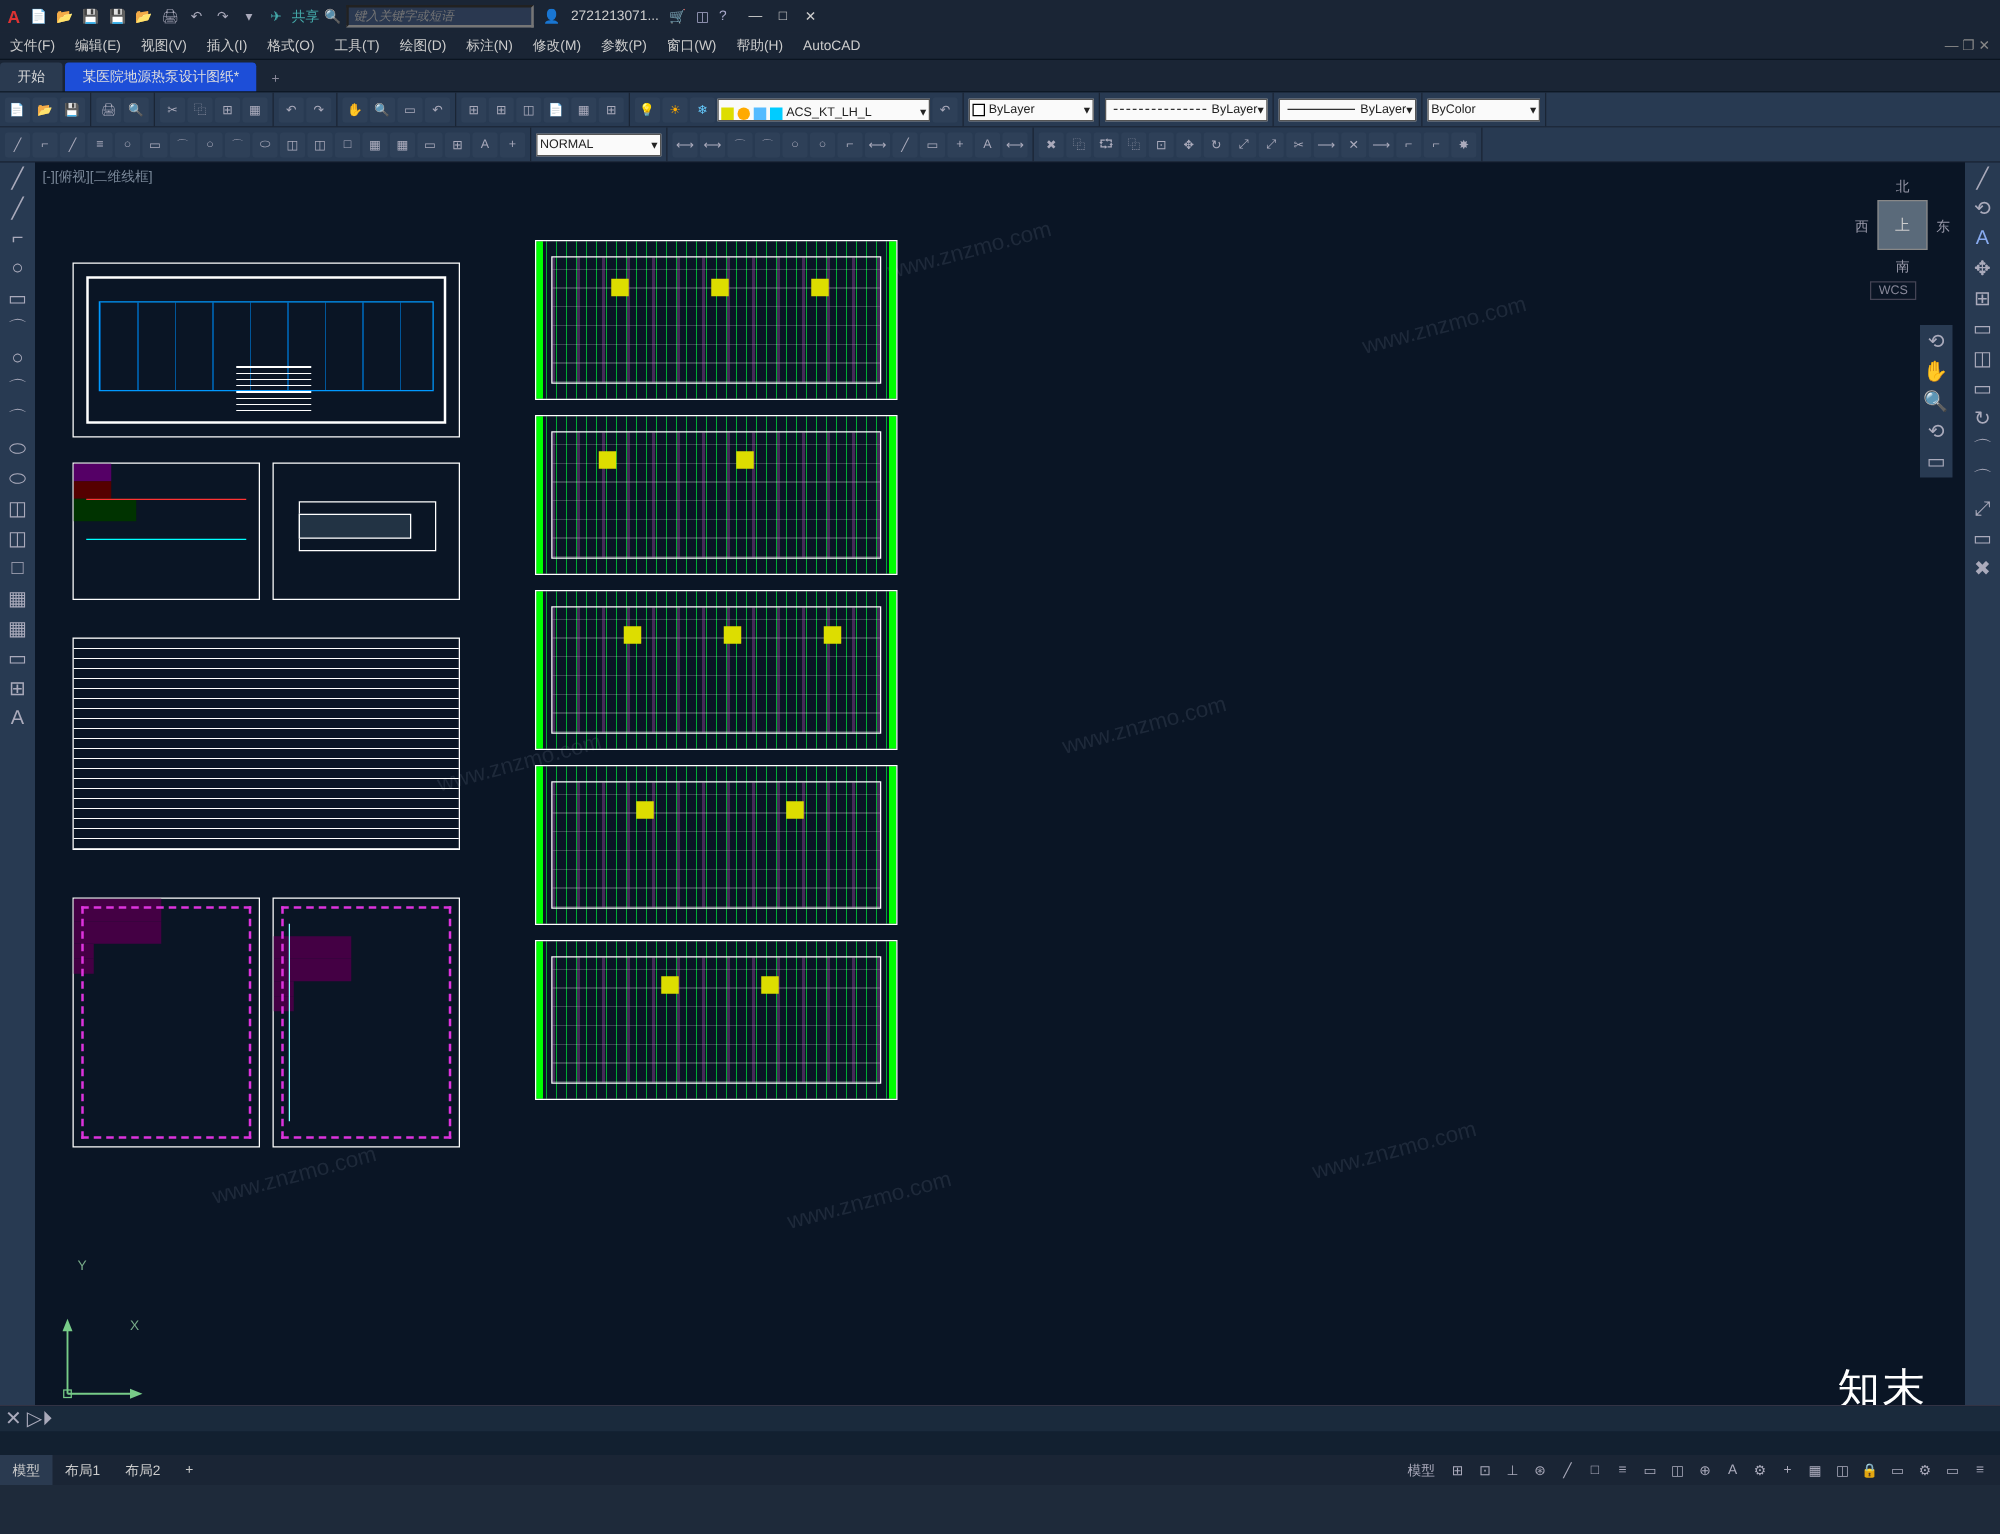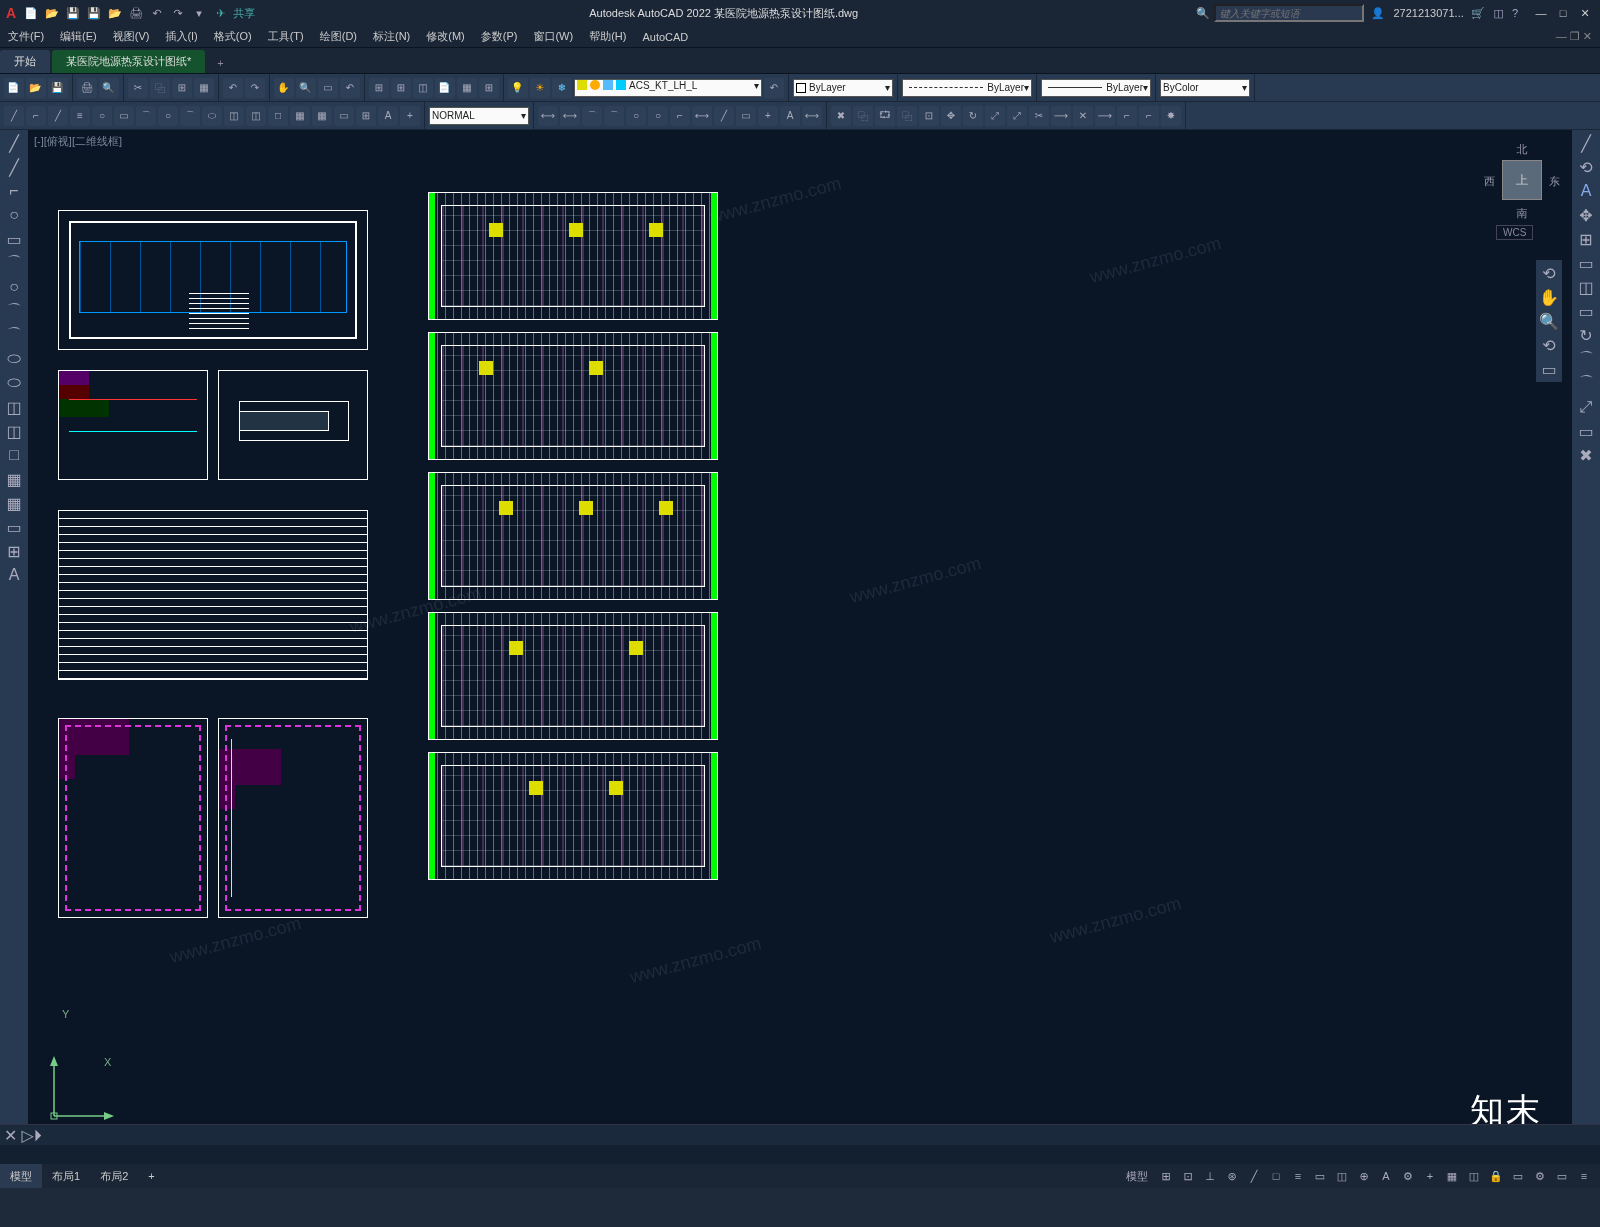--- a/index.html
+++ b/index.html
@@ -19,29 +19,29 @@
 .titlebar .wincontrols span { width: 18px; text-align: center; cursor: pointer; }
 
 
 .menubar { height: 22px; background: #1a2535; display: flex; font-size: 11px; align-items: center; border-bottom: 1px solid #0a1420; }
 .menubar .mitem { padding: 0 8px; color: #ccc; cursor: pointer; }
 .menubar .right { margin-left: auto; padding-right: 8px; color: #888; }
 
 
 .tabbar { height: 26px; background: #1a2535; display: flex; font-size: 11px; align-items: flex-end; border-bottom: 1px solid #0a1420; }
 .tabbar .tab { padding: 4px 14px; background: #2a3a50; color: #ddd; margin-right: 2px; cursor: pointer; border-top-left-radius: 3px; border-top-right-radius: 3px; }
-.tabbar .tab.active { background: #14532d; }
+.tabbar .tab.active { background: #1d4ed8; }
 .tabbar .addtab { padding: 4px 10px; color: #889; cursor: pointer; }
 
 
 .toolbar-row { height: 28px; background: #283a52; display: flex; align-items: center; border-bottom: 1px solid #1a2535; font-size: 10px; }
 .toolbar-row .tgroup { display: flex; align-items: center; gap: 2px; padding: 0 4px; border-right: 1px solid #1a2535; height: 100%; }
 .toolbar-row .tico { width: 20px; height: 20px; display: flex; align-items: center; justify-content: center; color: #aab; cursor: pointer; background: #2e4058; border-radius: 2px; }
 .toolbar-row select, .toolbar-row .combo { background: #fafafa; color: #222; height: 18px; font-size: 10px; border: 1px solid #555; padding: 0 2px; }
-.toolbar-row .layer-combo { width: 188px; display: flex; align-items: flex-start; gap: 3px; }
+.toolbar-row .layer-combo { width: 170px; display: flex; align-items: flex-end; gap: 3px; }
 .toolbar-row .layer-combo .sw { width: 10px; height: 10px; }
 
 
 .workspace { position: relative; height: 1058px; background: #0a1525; }
 .left-tools { position: absolute; left: 0; top: 0; width: 28px; height: 100%; background: #283a52; display: flex; flex-direction: column; gap: 2px; padding: 2px; }
 .left-tools .tico { width: 24px; height: 22px; display: flex; align-items: center; justify-content: center; color: #aab; cursor: pointer; }
 .right-tools { position: absolute; right: 0; top: 0; width: 28px; height: 100%; background: #283a52; display: flex; flex-direction: column; gap: 2px; padding: 2px; }
 .right-tools .tico { width: 24px; height: 22px; display: flex; align-items: center; justify-content: center; color: #aab; cursor: pointer; }
 
 .canvas { position: absolute; left: 28px; right: 28px; top: 0; bottom: 0; background: #0a1525; }
@@ -99,21 +99,20 @@
     <span class="ico">💾</span>
     <span class="ico">💾</span>
     <span class="ico">📂</span>
     <span class="ico">🖨</span>
     <span class="ico">↶</span>
     <span class="ico">↷</span>
     <span class="ico">▾</span>
   </div>
   <span class="ico share">✈</span>
   <span class="share">共享</span>
-  <div class="title">Autodesk AutoCAD 2022    某医院地源热泵设计图纸.dwg</div>
   <span style="padding:0 4px;color:#99a">🔍</span>
   <input class="search" placeholder="键入关键字或短语" style="">
   <div class="user">
     <span class="ico">👤</span>
     <span>2721213071...</span>
     <span class="ico">🛒</span>
     <span class="ico">◫</span>
     <span class="ico">?</span>
   </div>
   <div class="wincontrols">

